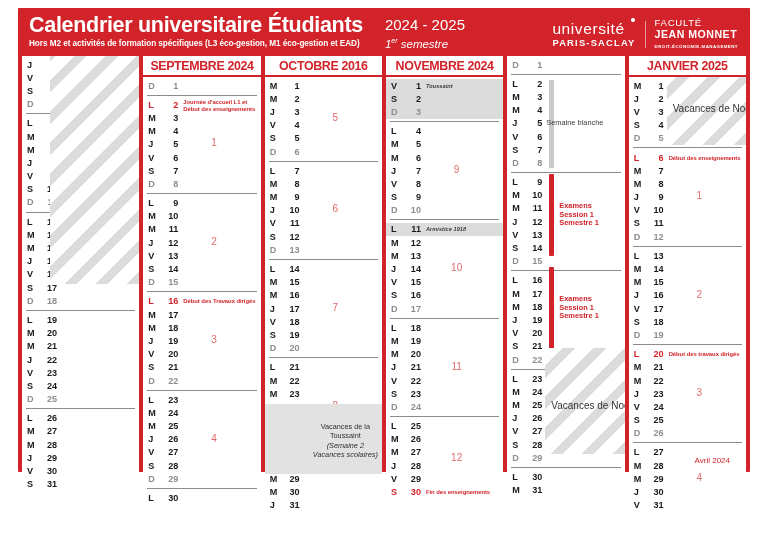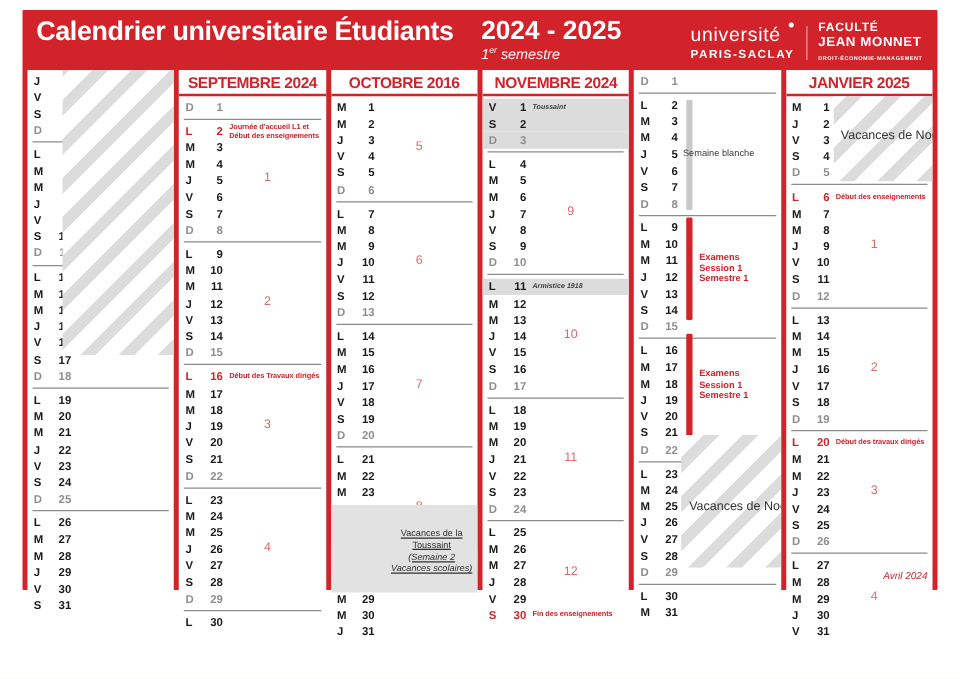--- a/index.html
+++ b/index.html
@@ -47,22 +47,22 @@
     letter-spacing: -0.05px;
     margin-top: 1px;
     white-space: nowrap;
   }
   .hdr-year {
     margin-left: 22px;
     padding-top: 8px;
     text-align: left;
   }
   .hdr-year-main {
-    font-size: 21px;
-    font-weight: bold;
+    font-size: 15px;
+    font-weight: normal;
     line-height: 17px;
     white-space: nowrap;
   }
   .hdr-year-sem {
     font-size: 11.5px;
     font-style: italic;
     line-height: 15px;
     white-space: nowrap;
   }
   .hdr-year-sem sup { font-size: 7px; vertical-align: super; }
@@ -93,21 +93,21 @@
     right: 1px; top: -3px;
     width: 3.6px; height: 3.6px;
     background: #ffffff;
     border-radius: 50%;
   }
   .logo-sep {
     width: 1px; height: 27px;
     background: rgba(255,255,255,.55);
   }
   .logo-fjm { text-align: left; line-height: 11.5px; }
-  .logo-fjm .f1 { font-size: 9.6px; font-weight: bold; letter-spacing: .7px; }
+  .logo-fjm .f1 { font-size: 9.6px; font-weight: normal; letter-spacing: .7px; }
   .logo-fjm .f2 { font-size: 10.6px; font-weight: bold; letter-spacing: .5px; }
   .logo-fjm .f3 { font-size: 4.4px; font-weight: bold; letter-spacing: .45px; margin-top: 1px; }
 
   
   .months {
     position: absolute;
     left: 4px; top: 48px;
     width: 724px; height: 456px;
     display: flex;
     gap: 4px;
@@ -238,36 +238,36 @@
   .vbar-label.red {
     color: #d2232a;
     font-weight: bold;
     font-size: 7.4px;
     line-height: 8.6px;
   }
 
   
   .footer {
     position: absolute;
-    right: 8px; bottom: 7px;
+    right: 20px; bottom: 7px;
     color: #d2232a;
     font-size: 8px;
-    font-style: italic;
     text-align: center;
   }
 </style>
 </head>
 <body>
 
 <div id="page">
   <div class="frame">
 
     <div class="header">
       <div class="hdr-left">
         <div class="hdr-title">Calendrier universitaire Étudiants</div>
+        <div class="hdr-sub">Hors M2 et activités de formation spécifiques (L3 éco-gestion, M1 éco-gestion et EAD)</div>
       </div>
       <div class="hdr-year">
         <div class="hdr-year-main">2024 - 2025</div>
         <div class="hdr-year-sem"><span>1</span><sup>er</sup><span> semestre</span></div>
       </div>
       <div class="hdr-logos">
         <div class="logo-usps">
           <div class="logo-dot"></div>
           <div class="l1">université</div>
           <div class="l2">PARIS-SACLAY</div>
@@ -681,21 +681,21 @@
             </div>
             <div class="day">
               <span class="dow">M</span>
               <span class="dnum">30</span>
             </div>
             <div class="day">
               <span class="dow">J</span>
               <span class="dnum">31</span>
             </div>
             <div class="greyblock" style="left: 0px; top: 327px; right: 0px; height: 70px; z-index: 0;"></div>
-            <div class="greyblock-txt" style="left: 46px; right: 2px; top: 345px; text-decoration: underline;">Vacances de la<br>Toussaint<br><span class="it">(Semaine 2</span><br><span class="it">Vacances scolaires)</span></div>
+            <div class="greyblock-txt" style="left: 46px; right: 2px; top: 345px;">Vacances de la<br>Toussaint<br><span class="it">(Semaine 2</span><br><span class="it">Vacances scolaires)</span></div>
           </div>
         </div>
         <div class="month">
           <div class="month-title">NOVEMBRE 2024</div>
           <div class="days">
             <div class="day greyrow">
               <span class="dow">V</span>
               <span class="dnum">1</span>
               <span class="note">Toussaint</span>
             </div>

